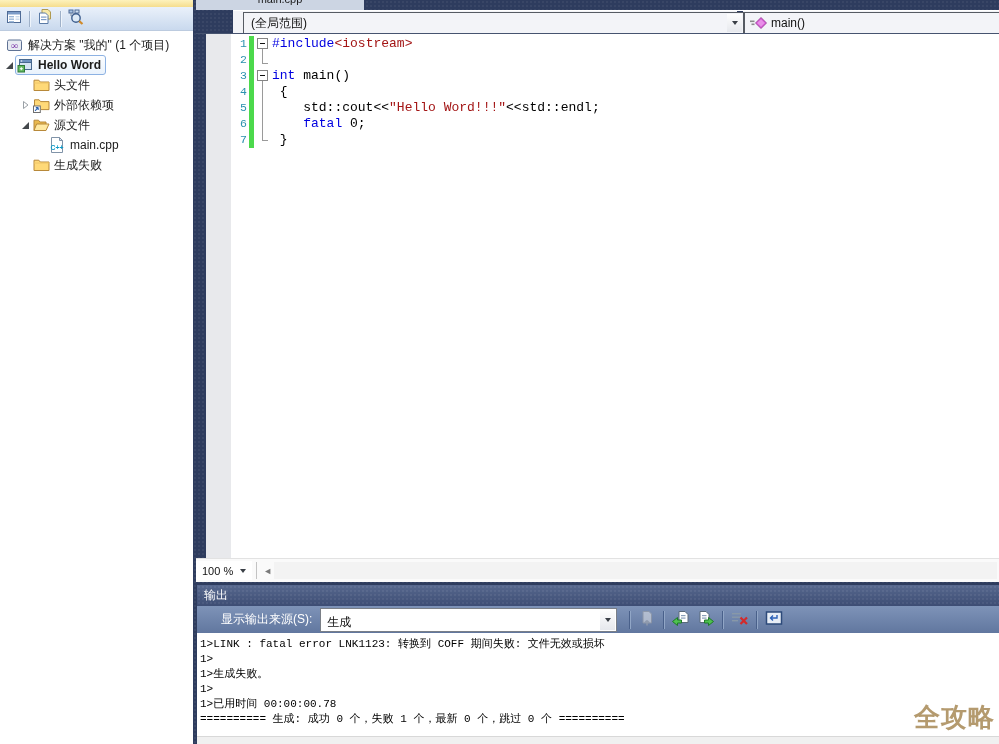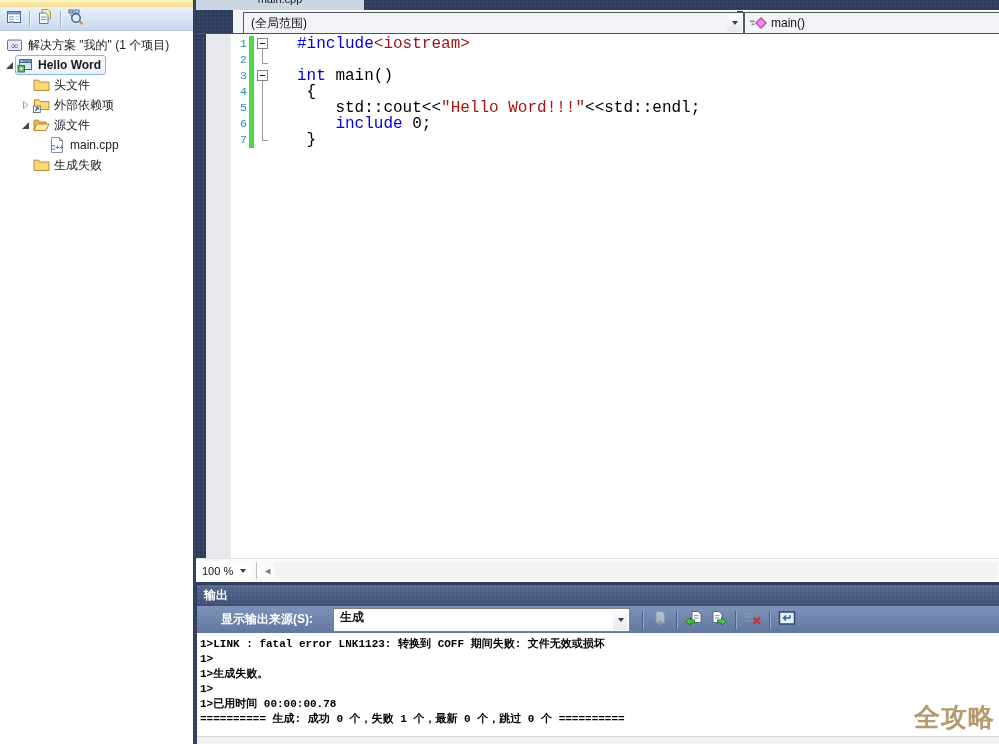--- a/index.html
+++ b/index.html
@@ -53,42 +53,42 @@
     font-family:"Liberation Mono",monospace;}
   .indicator-margin{position:absolute;left:0;top:0;width:25px;height:100%;background:#e8e9ec;border-right:1px solid #fff;}
   .change-bar{position:absolute;left:43px;top:2px;width:5px;height:112px;background:var(--change-bar-green,#4cd94c);}
   .code-line{position:absolute;left:0;width:100%;height:16px;}
   .ln{position:absolute;left:25px;width:16px;text-align:right;font-size:11.5px;line-height:16px;
     color:var(--line-number-teal,#2b91af);}
   .fold-box{position:absolute;left:51px;top:2px;width:11px;height:11px;border:1px solid #858585;background:#fff;box-sizing:border-box;}
   .fold-box::after{content:"";position:absolute;left:2px;right:2px;top:4px;height:1px;background:#111;}
   .fold-v{position:absolute;width:1px;background:#9a9a9a;left:56px;}
   .fold-h{position:absolute;height:1px;background:#9a9a9a;left:56px;width:6px;}
-  .code-text{position:absolute;left:66px;white-space:pre;font-size:16px;line-height:16px;color:#000;margin-left:25px;}
+  .code-text{position:absolute;left:66px;white-space:pre;font-size:13px;line-height:16px;color:#000;}
   .tk-blue{color:var(--keyword-blue,#0000e0);}
   .tk-red{color:var(--string-red,#a31515);}
   .tk-black{color:#000;}
 
   .zoom-strip{position:absolute;left:196px;top:558px;width:803px;height:23px;background:#fafafa;
     border-top:1px solid #e2e2e2;display:flex;align-items:center;font-size:11px;color:#111;}
   .zoom-combo{display:flex;align-items:center;height:19px;padding:0 6px;background:#fff;gap:7px;}
   .zoom-sep{width:1px;height:17px;background:#c3c3c3;margin:0 2px 0 4px;}
   .scroll-left{color:#7a7a7a;font-size:9px;margin-left:4px;}
   .scroll-track{flex:1;height:17px;background:#f3f3f3;margin:0 2px;}
 
   
-  .output-panel{position:absolute;left:197px;top:585px;width:802px;height:159px;background:#fff;font-weight:bold;}
+  .output-panel{position:absolute;left:197px;top:585px;width:802px;height:159px;background:#fff;}
   .output-header{height:21px;background:linear-gradient(#57688e,#3d4d74);
     background-image:radial-gradient(rgba(255,255,255,0.06) 1px, transparent 1px),linear-gradient(#57688e,#3d4d74);
     background-size:4px 4px,100% 100%;
     color:#fff;font-size:12px;display:flex;align-items:center;padding-left:7px;}
   .output-toolbar{height:27px;background:linear-gradient(#7e93b8,#61779f);display:flex;align-items:center;
     padding-left:24px;color:#fff;font-size:12px;}
-  .source-combo{position:relative;margin-left:20px;width:297px;height:24px;background:#fff;border:1px solid #7a7f87;
-    display:flex;align-items:flex-start;padding-left:6px;color:#111;font-size:12px;box-sizing:border-box;}
+  .source-combo{position:relative;margin-left:8px;width:297px;height:24px;background:#fff;border:1px solid #7a7f87;
+    display:flex;align-items:flex-end;padding-left:6px;color:#111;font-size:12px;box-sizing:border-box;}
   .ot-sep{width:1px;height:18px;background:#49608a;margin:0 4px;box-shadow:1px 0 0 #91a6c6;flex:none;}
   .ot-btn{width:25px;height:22px;display:flex;align-items:center;justify-content:center;flex:none;}
   .ot-btn.disabled{opacity:.5;filter:grayscale(1);}
   .output-text{position:absolute;left:0;right:0;top:48px;bottom:7px;background:#fff;overflow:hidden;
     font-family:"Liberation Mono",monospace;font-size:11px;line-height:15px;color:#000;padding:4px 0 0 3px;}
   .output-text div{white-space:pre;}
   .output-scrollbar{position:absolute;left:0;right:0;bottom:0;height:7px;background:#f0f0f0;border-top:1px solid #d8d8d8;}
 
   .watermark{position:absolute;right:4px;bottom:9px;font-size:26px;font-weight:bold;letter-spacing:1px;
     color:var(--watermark-tan,#b49a6e);text-shadow:1px 1px 0 rgba(255,255,255,.35);z-index:9;}
@@ -291,21 +291,21 @@
         <div class="code-line" style="top: 50px;">
           <span class="ln">4</span>
           <span class="code-text"><span class="tk-black"> {</span></span>
         </div>
         <div class="code-line" style="top: 66px;">
           <span class="ln">5</span>
           <span class="code-text"><span class="tk-black">    std::cout&lt;&lt;</span><span class="tk-red">"Hello Word!!!"</span><span class="tk-black">&lt;&lt;std::endl;</span></span>
         </div>
         <div class="code-line" style="top: 82px;">
           <span class="ln">6</span>
-          <span class="code-text"><span class="tk-blue">    include</span><span class="tk-black"> 0;</span></span>
+          <span class="code-text"><span class="tk-blue">    fatal</span><span class="tk-black"> 0;</span></span>
         </div>
         <div class="code-line" style="top: 98px;">
           <span class="ln">7</span>
           <span class="code-text"><span class="tk-black"> }</span></span>
         </div>
       </div>
   </div>
 
   <div class="zoom-strip">
     <div class="zoom-combo">

